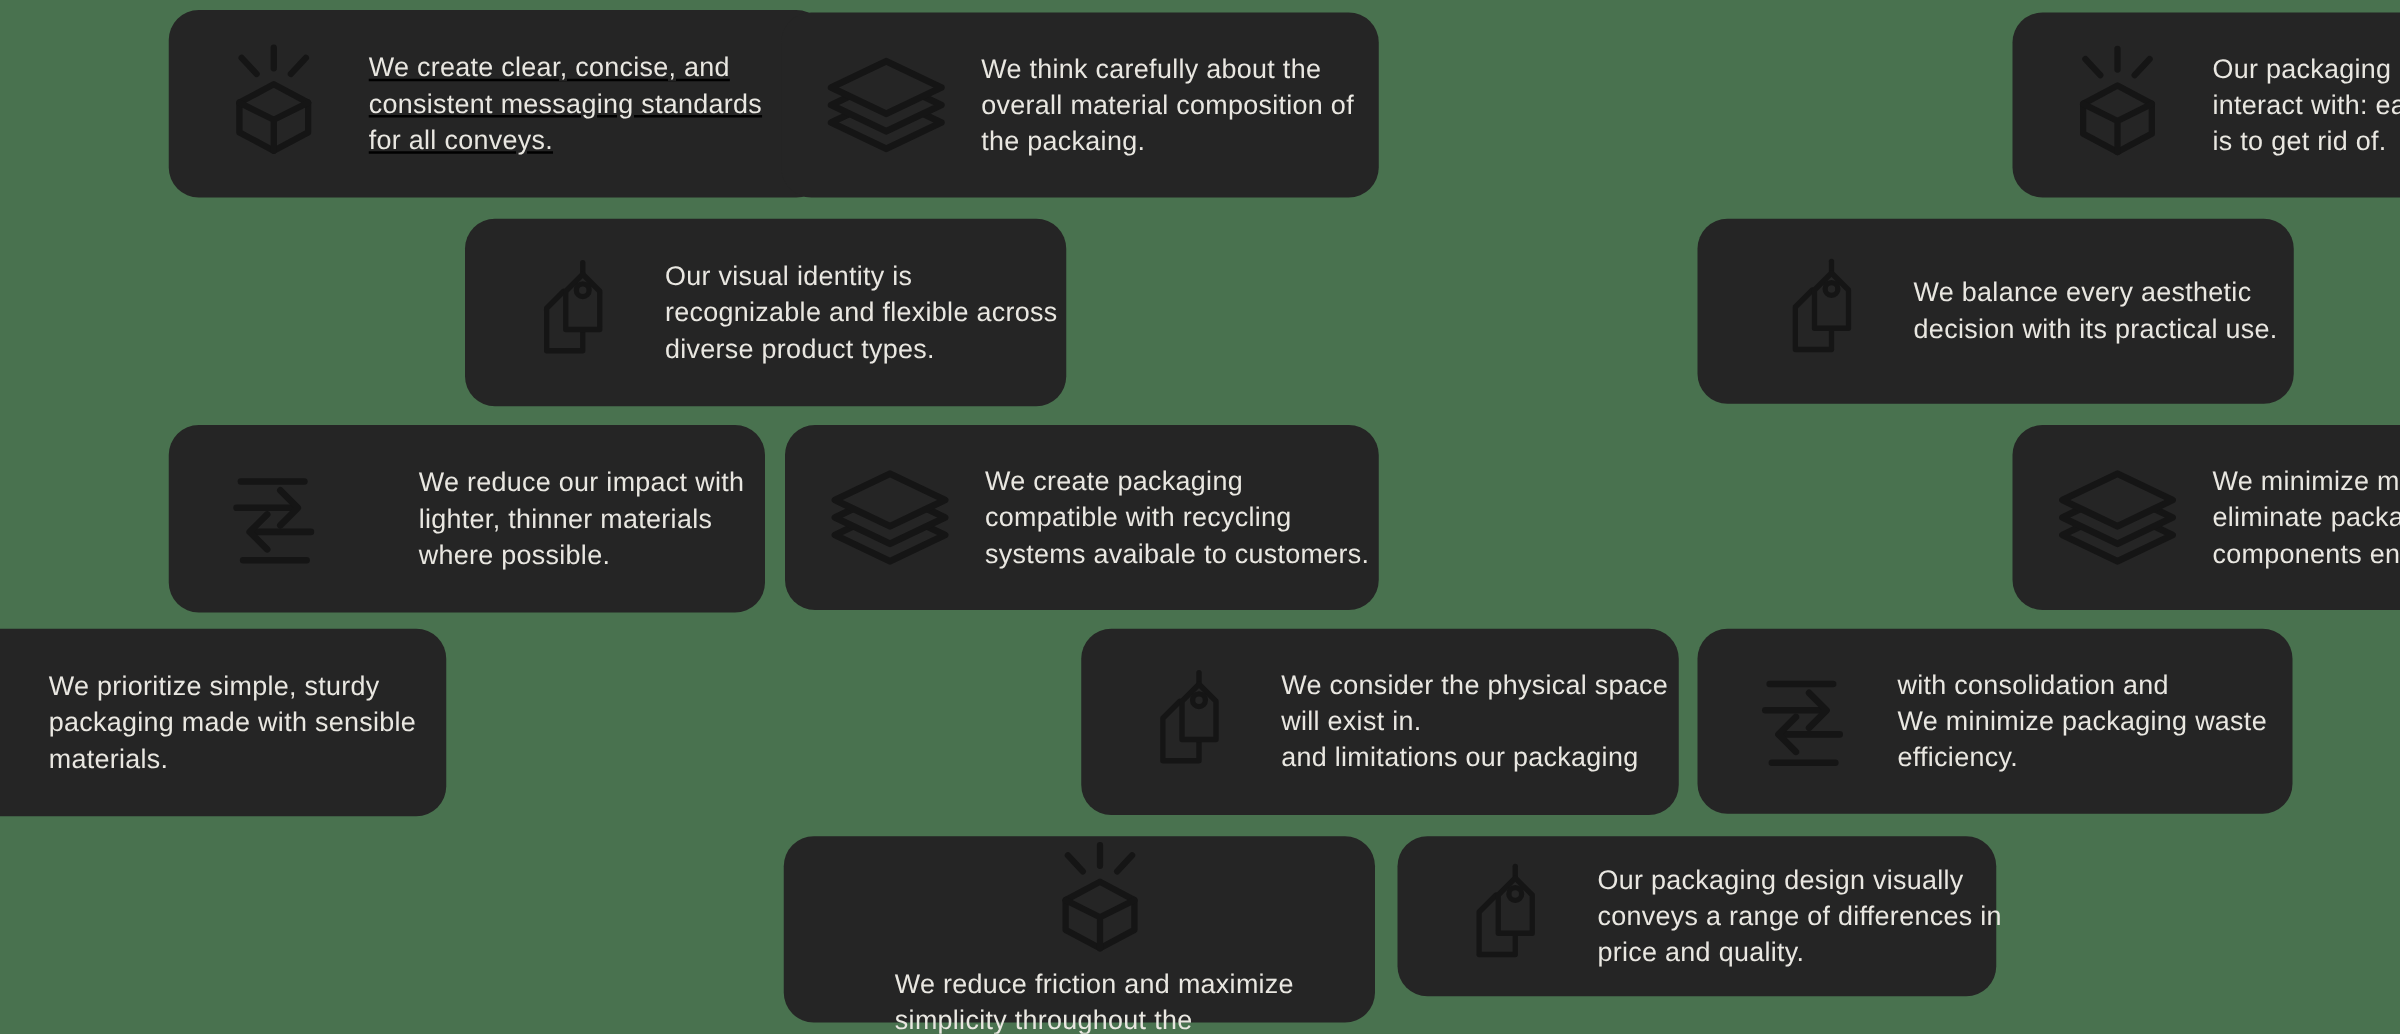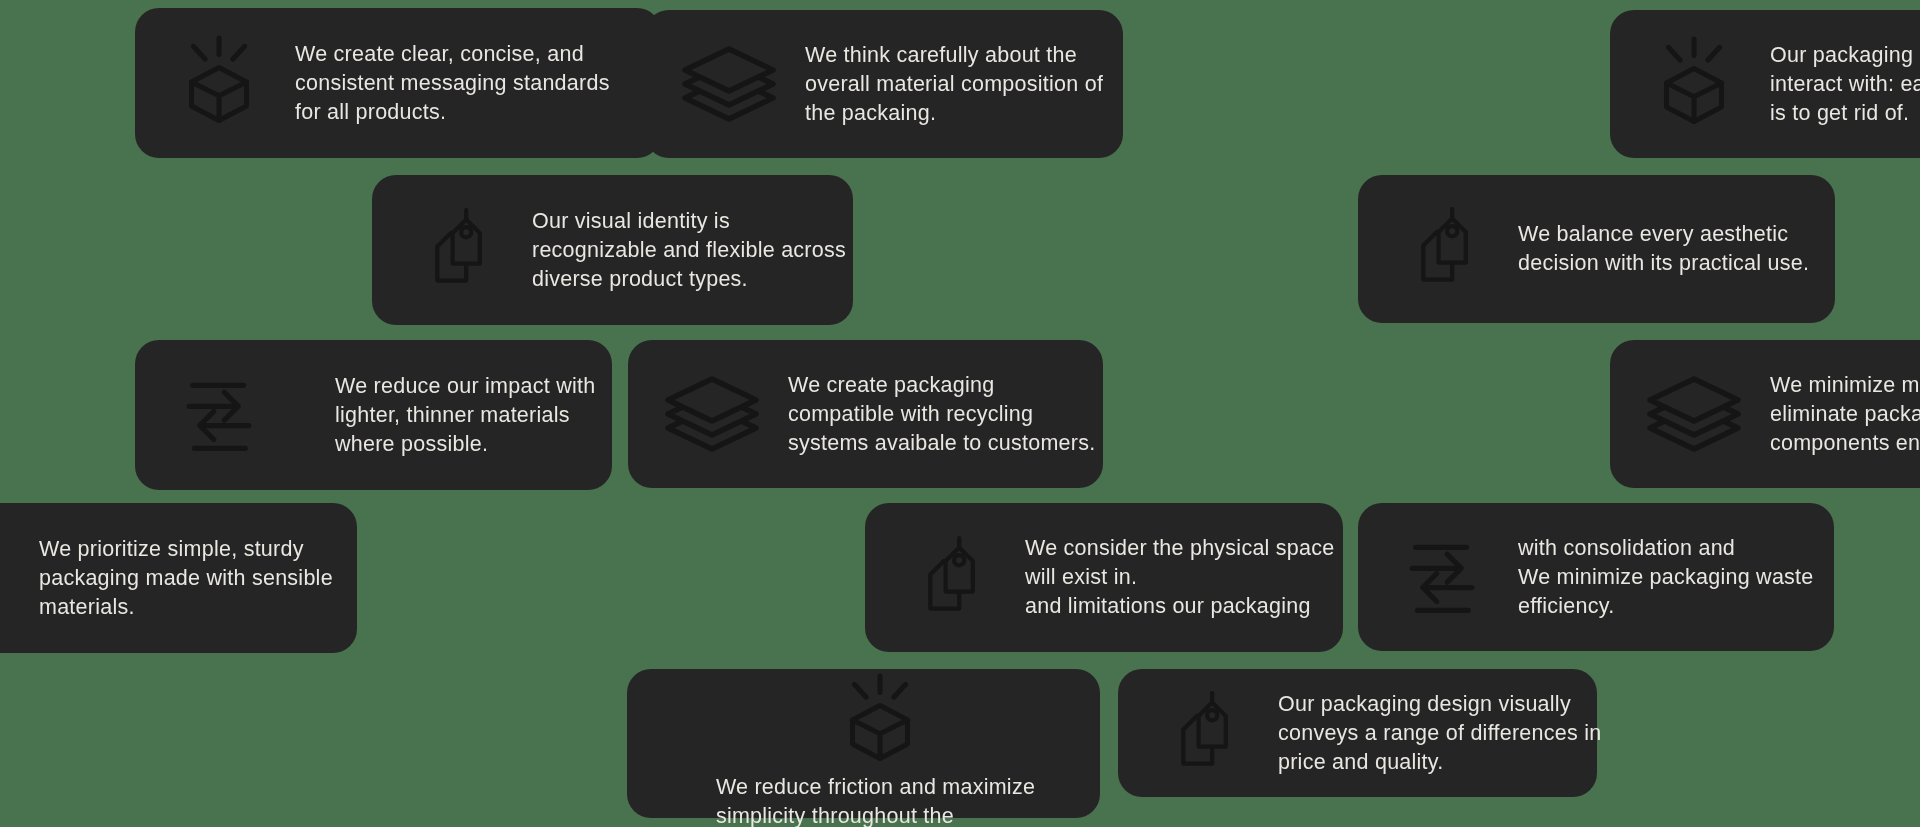--- a/index.html
+++ b/index.html
@@ -45,35 +45,35 @@
   }
   .line {
     white-space: nowrap;
   }
   svg { display: block; }
 </style>
 </head>
 <body>
 
 <div id="board">
-    <div class="card" style="left: 135px; top: 8px; width: 526px; height: 150px;">
+    <div class="card" style="left: 135px; top: 8px; width: 526px; height: 150px; text-decoration: underline;">
       <div class="icon-box">
         <svg width="88" height="104" viewBox="0 0 96 110" fill="none" stroke="var(--icon)" stroke-width="5.5" stroke-linecap="round" stroke-linejoin="round">
           <path d="M48,6 V24 M20,15 L33,29 M76,15 L63,29"></path>
           <path d="M48,38 L78,54 V80 L48,96 L18,80 V54 Z"></path>
           <path d="M18,54 L48,69 L78,54 M48,69 V96"></path>
         </svg>
       </div>
       <div class="text-box">
         <div class="line">We create clear, concise, and</div>
         <div class="line">consistent messaging standards</div>
-        <div class="line">for all products.</div>
-      </div>
-    </div>
-    <div class="card" style="left: 625px; top: 10px; width: 478px; height: 148px; margin-left: 20px;">
+        <div class="line">for all conveys.</div>
+      </div>
+    </div>
+    <div class="card" style="left: 625px; top: 10px; width: 478px; height: 148px;">
       <div class="icon-box">
         <svg width="96" height="78" viewBox="0 0 96 78" fill="none" stroke="var(--icon)" stroke-width="5.5" stroke-linejoin="round">
           <path d="M48,32 L92,53 L48,74 L4,53 Z" fill="var(--card)"></path>
           <path d="M48,18 L92,39 L48,60 L4,39 Z" fill="var(--card)"></path>
           <path d="M48,4 L92,25 L48,46 L4,25 Z" fill="var(--card)"></path>
         </svg>
       </div>
       <div class="text-box">
         <div class="line">We think carefully about the</div>
         <div class="line">overall material composition of</div>
@@ -102,21 +102,21 @@
           <path d="M52,14 L68,30 V66 H36 V30 Z" fill="var(--card)"></path>
           <circle cx="52" cy="29" r="6" fill="var(--card)"></circle>
         </svg>
       </div>
       <div class="text-box">
         <div class="line">Our visual identity is</div>
         <div class="line">recognizable and flexible across</div>
         <div class="line">diverse product types.</div>
       </div>
     </div>
-    <div class="card" style="left: 1358px; top: 175px; width: 477px; height: 148px;">
+    <div class="card" style="left: 1358px; top: 175px; width: 477px; height: 148px; justify-content: center;">
       <div class="icon-box">
         <svg width="68" height="100" viewBox="0 0 80 100" fill="none" stroke="var(--icon)" stroke-width="5" stroke-linecap="round" stroke-linejoin="round">
           <path d="M34,30 L18,46 V86 H52 V46 Z"></path>
           <path d="M52,3 V12"></path>
           <path d="M52,14 L68,30 V66 H36 V30 Z" fill="var(--card)"></path>
           <circle cx="52" cy="29" r="6" fill="var(--card)"></circle>
         </svg>
       </div>
       <div class="text-box">
         <div class="line">We balance every aesthetic</div>

